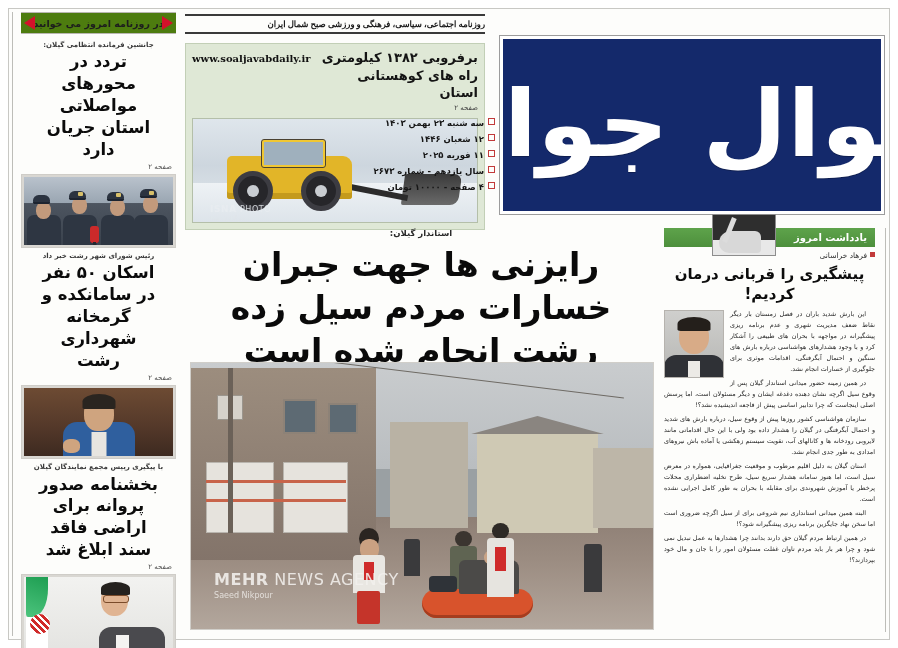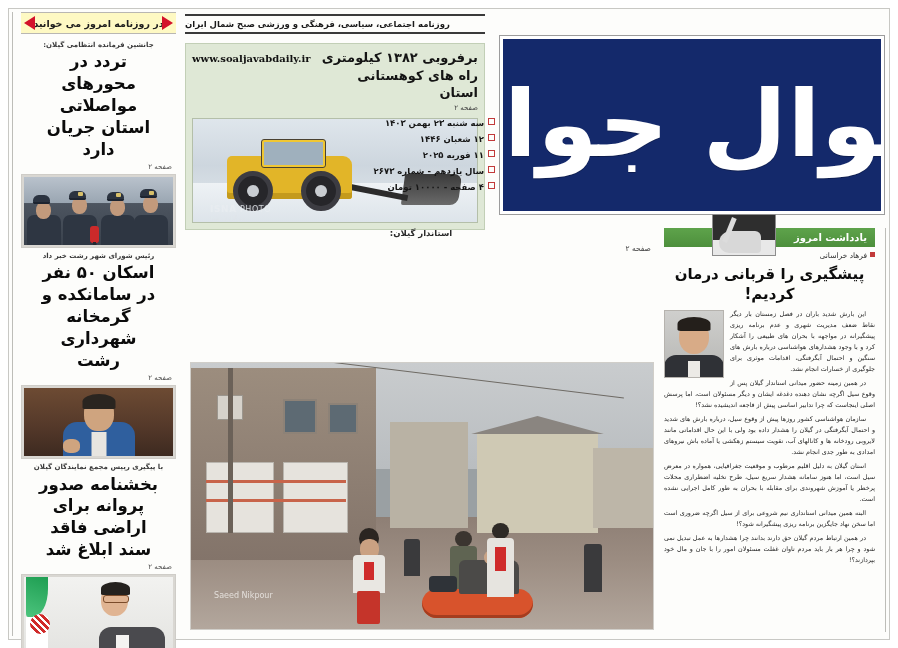--- a/index.html
+++ b/index.html
@@ -37,21 +37,21 @@
     position: absolute;
     left: 12px; top: 12px;
     width: 170px; height: 624px;
     box-sizing: border-box;
     border-left: 1px solid #bdbdb8;
     padding: 0 6px 0 8px;
   }
   .sb-head {
     position: relative;
     height: 20px;
-    background: #fef9c3;
+    background: #4d7c0f;
     border-top: 1px solid #b9b7b2;
     border-bottom: 1px solid #b9b7b2;
     display: flex;
     align-items: center;
     justify-content: center;
     margin-bottom: 7px;
   }
   .sb-head .lbl {
     font-size: 9.5px;
     font-weight: bold;
@@ -139,21 +139,21 @@
 
   
   #banner {
     position: absolute;
     left: 185px; top: 14px;
     width: 300px; height: 205px;
   }
   .tagline-wrap { border-top: 2px solid #3a3a3a; border-bottom: 2px solid #3a3a3a; padding: 3px 0; }
   .tagline {
     font-size: 8.5px; font-weight: bold; color: #1a1a1a;
-    text-align: left; letter-spacing: .1px;
+    text-align: right; letter-spacing: .1px; font-family: Liberation Serif, serif;
   }
   #promo {
     margin-top: 9px;
     background: #dfe8d6;
     border: 1px solid #c2cfb6;
     padding: 5px 6px 6px;
     box-sizing: border-box;
   }
   .promo-row { display: flex; align-items: flex-start; gap: 6px; }
   .promo-txt { flex: 1 1 auto; }
@@ -475,20 +475,21 @@
     <div class="date-line fa">
       <span class="sq"></span><span>سال یازدهم - شماره ۲۶۷۳</span>
     </div>
     <div class="date-line fa">
       <span class="sq"></span><span>۴ صفحه - ۱۰۰۰۰ تومان</span>
     </div>
   </div>
 
   <section id="main-story">
     <div class="main-kicker fa">استاندار گیلان:</div>
+    <h1 class="main-title fa">رایزنی ها جهت جبران خسارات مردم سیل زده رشت انجام شده است</h1>
     <div class="main-page fa">صفحه ۲</div>
   </section>
 
   <figure id="flood" style="margin:0">
     <span class="fl-sky"></span>
     <span class="fl-water"></span>
     <span class="fl-b3">
         <span class="roof"></span>
       </span>
     <span class="fl-b4"></span>
@@ -516,20 +517,21 @@
         <span class="h"></span>
         <span class="t"></span>
       </span>
     <span class="fl-p1">
         <span class="h"></span>
         <span class="f"></span>
         <span class="t"></span>
         <span class="l"></span>
       </span>
     <figcaption class="fl-wm">
+      <div class="l1"><b>MEHR</b><span> NEWS AGENCY</span></div>
       <div class="l2">Saeed Nikpour</div>
     </figcaption>
   </figure>
 
   <aside id="rightcol">
     <div class="note-head">
       <span class="lbl fa">یادداشت امروز</span>
       <span class="pen-ico">
         <span class="hand"></span>
           <span class="pen"></span>

